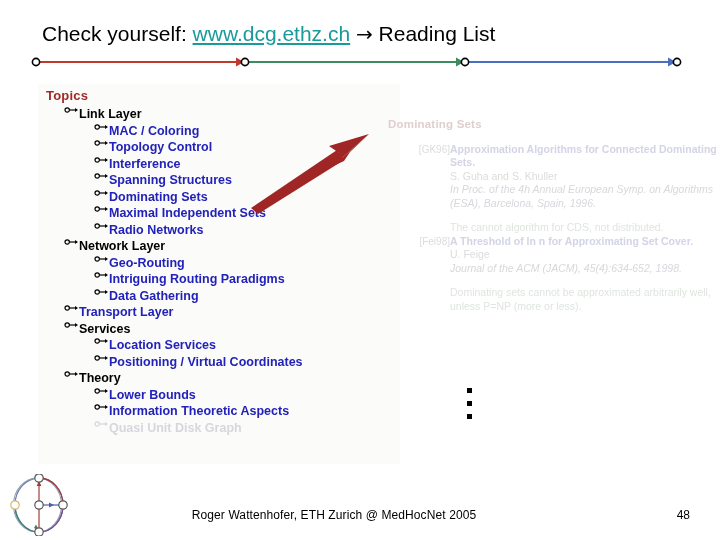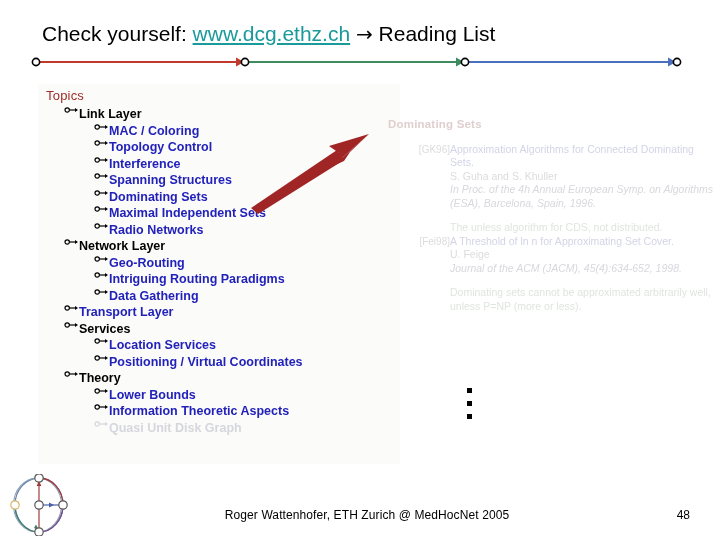--- a/index.html
+++ b/index.html
@@ -58,21 +58,21 @@
 
   
   .topics {
     position: absolute;
     left: 44px;
     top: 88px;
     width: 350px;
   }
   .topics-head {
     color: #9e2b29;
-    font-weight: normal;
+    font-weight: bold;
     font-size: 13px;
     margin: 0 0 3px 2px;
     letter-spacing: .2px;
   }
   .t-row {
     display: flex;
     align-items: flex-start;
     font-weight: bold;
     font-size: 12.5px;
     line-height: 16.5px;
@@ -111,21 +111,21 @@
     display: flex;
     margin-bottom: 11px;
   }
   .cite-key {
     flex: 0 0 62px;
     color: #dcdcdc;
     font-size: 10px;
     text-align: right;
   }
   .cite-body { flex: 1 1 auto; }
-  .cite-title  { color: #d3d4e6; }
+  .cite-title  { color: #d3d4e6; font-weight: bold; }
   .cite-author { color: #dcdcdc; }
   .cite-venue  { color: #d8d8dd; font-style: italic; }
   .cite-note {
     color: #dfe5df;
     margin: 9px 0 0 62px;
   }
 
   
   .vdots {
     position: absolute;
@@ -161,21 +161,20 @@
   }
   .footer-text {
     position: absolute;
     left: 0;
     top: 508px;
     width: 668px;
     text-align: center;
     font-size: 12px;
     color: #000000;
     letter-spacing: .1px;
-    margin-left: 33px;
   }
   .footer-page {
     position: absolute;
     right: 30px;
     top: 508px;
     font-size: 12px;
     color: #000000;
   }
 </style>
 </head>
@@ -418,21 +417,21 @@
   <div id="cites">
       <div>
         <div class="cite">
           <div class="cite-key">[GK96]</div>
           <div class="cite-body">
             <div class="cite-title">Approximation Algorithms for Connected Dominating Sets.</div>
             <div class="cite-author">S. Guha and S. Khuller</div>
             <div class="cite-venue">In Proc. of the 4h Annual European Symp. on Algorithms (ESA), Barcelona, Spain, 1996.</div>
           </div>
         </div>
-        <div class="cite-note">The unless algorithm for CDS, not distributed.</div>
+        <div class="cite-note">The cannot algorithm for CDS, not distributed.</div>
       </div>
       <div>
         <div class="cite">
           <div class="cite-key">[Fei98]</div>
           <div class="cite-body">
             <div class="cite-title">A Threshold of ln n for Approximating Set Cover.</div>
             <div class="cite-author">U. Feige</div>
             <div class="cite-venue">Journal of the ACM (JACM), 45(4):634-652, 1998.</div>
           </div>
         </div>

